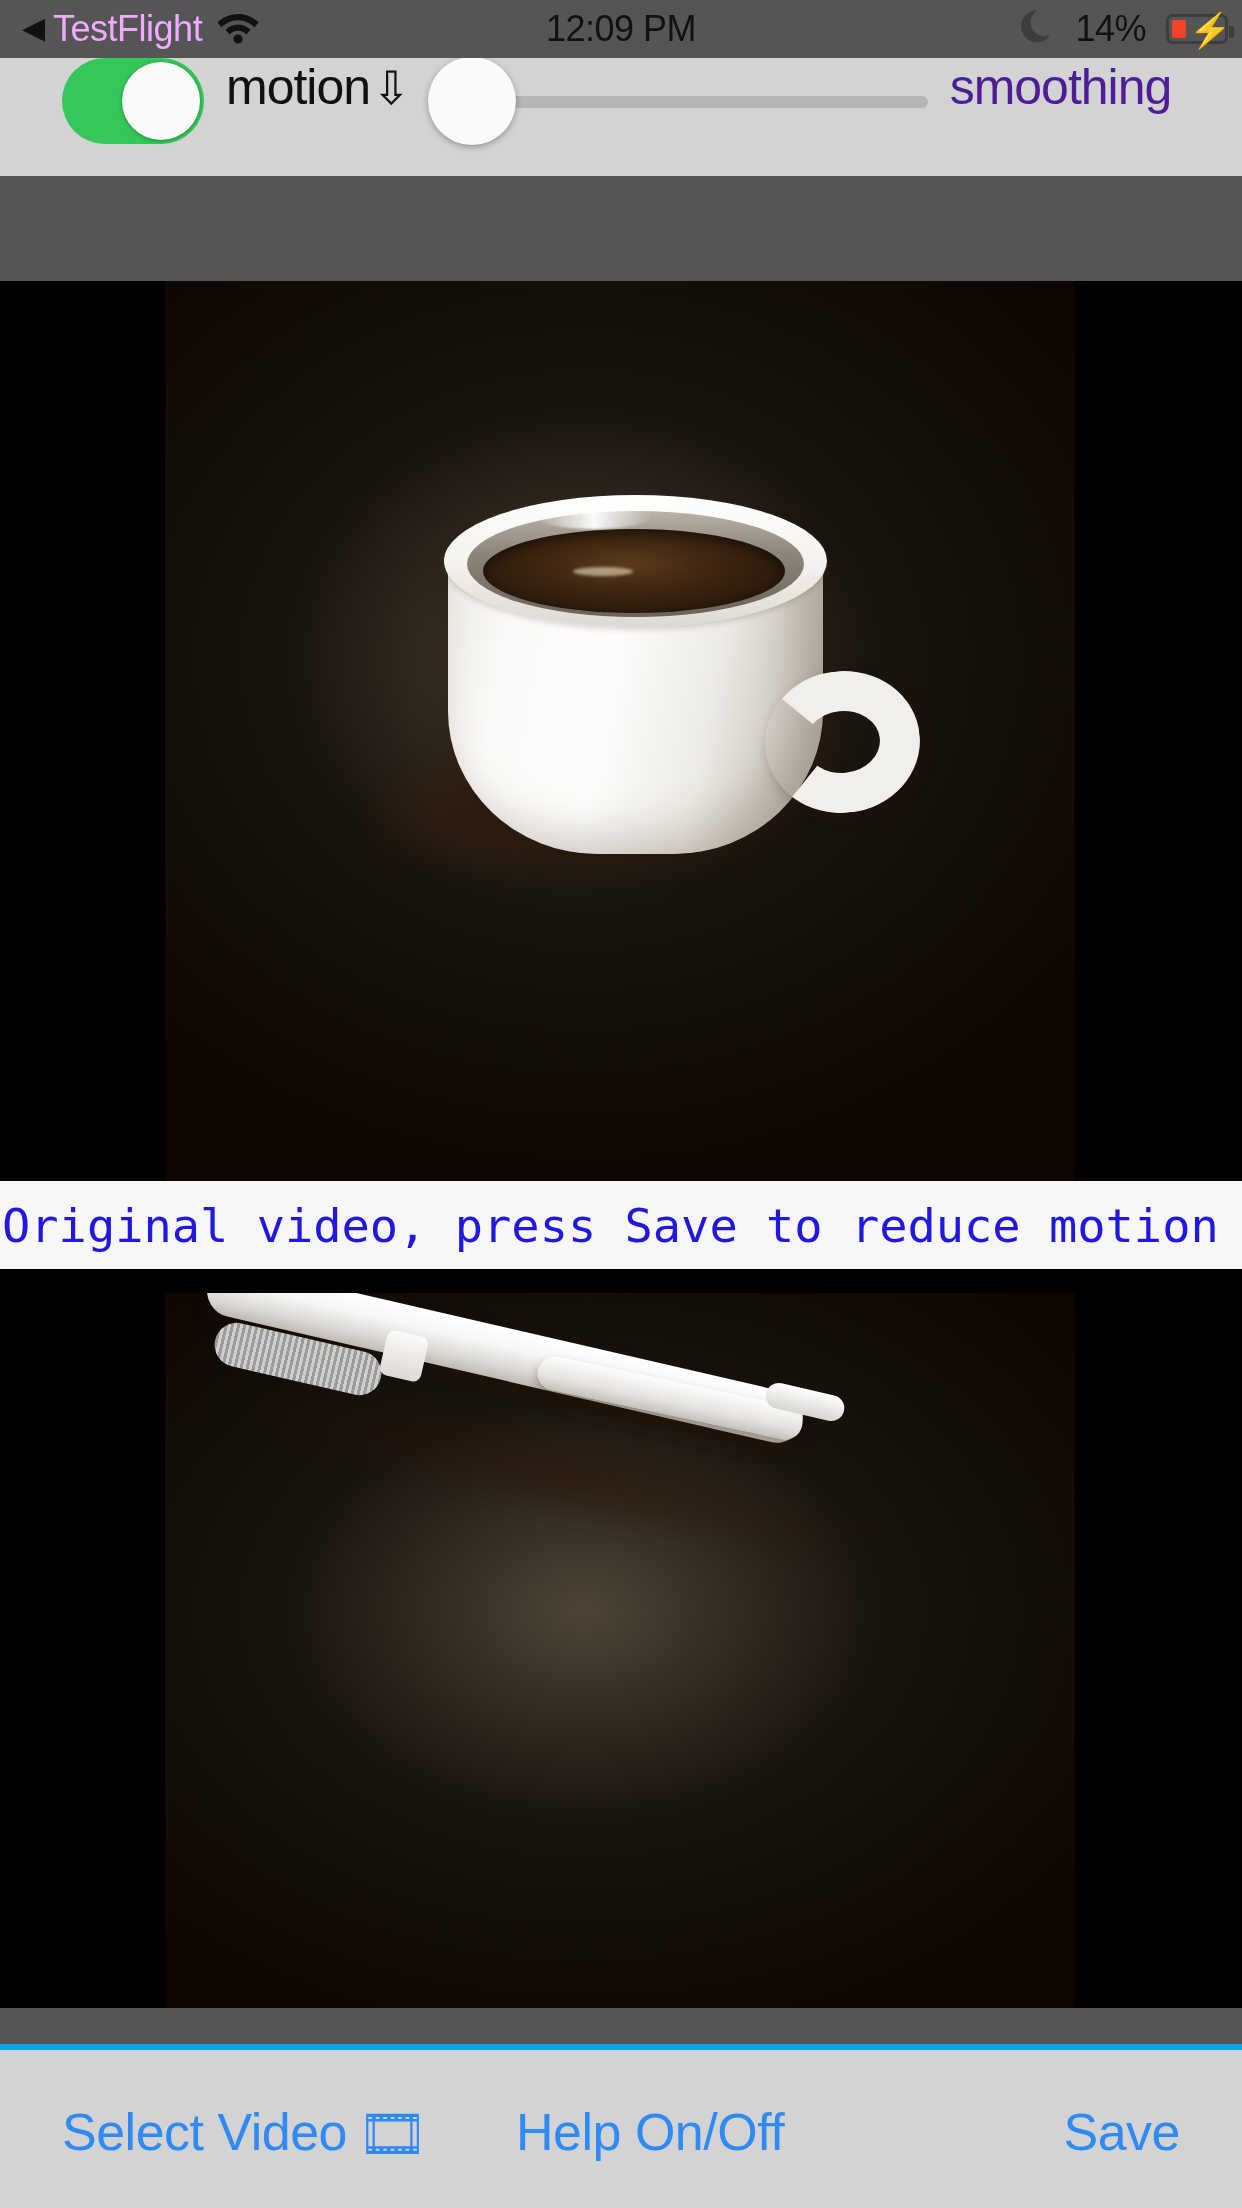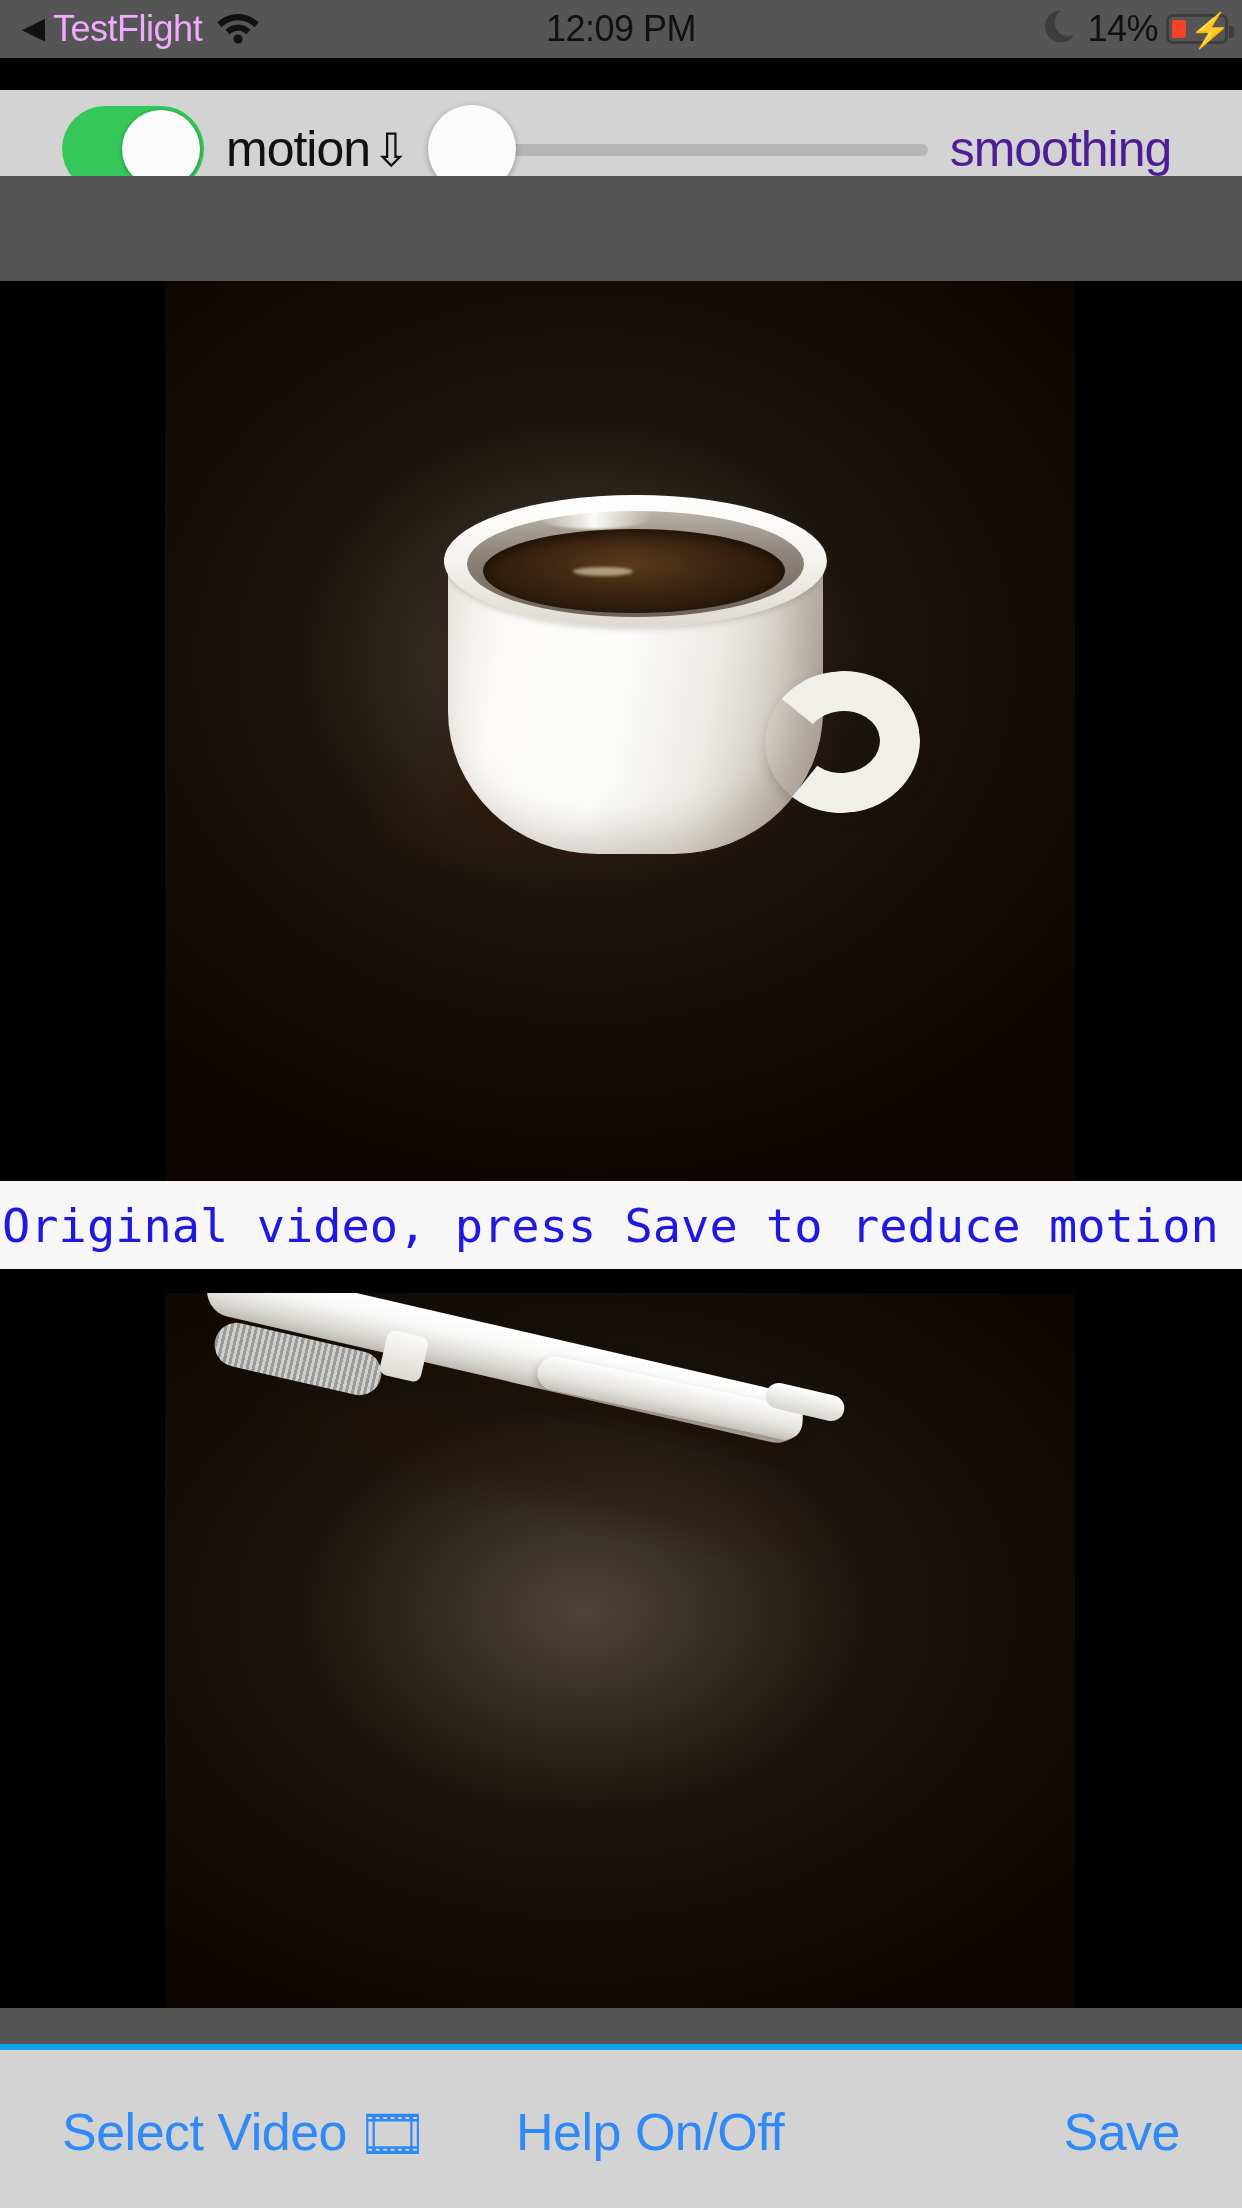--- a/index.html
+++ b/index.html
@@ -13,32 +13,32 @@
     position:absolute; left:0; top:0; width:1242px; height:58px;
     background:#555555; color:#111; display:flex; align-items:center;
   }
   .sb-left { position:absolute; left:22px; top:0; height:58px; display:flex; align-items:center; gap:8px; }
   .sb-back { font-size:30px; line-height:1; color:#111; transform:translateY(-1px); }
   .sb-carrier { font-size:36px; color:#f0abfc; letter-spacing:-0.5px; }
   .sb-wifi { margin-left:6px; display:inline-block; }
   .sb-center { position:absolute; left:0; width:1242px; text-align:center; top:0; height:58px;
                display:flex; align-items:center; justify-content:center;border-radius:18px; }
   .sb-time { font-size:36px; color:#111; letter-spacing:-0.5px; }
-  .sb-right { position:absolute; right:14px; top:0; height:58px; display:flex; align-items:center; gap:8px; }
+  .sb-right { position:absolute; right:14px; top:0; height:58px; display:flex; align-items:center; gap:20px; }
   .sb-pct { font-size:36px; color:#111; letter-spacing:-0.5px; }
   .battery { position:relative; width:62px; height:30px; border:3px solid #3d3d3d; border-radius:7px; }
   .battery::after { content:""; position:absolute; right:-9px; top:9px; width:5px; height:12px;
                     background:#3d3d3d; border-radius:0 3px 3px 0; }
   .batt-fill { position:absolute; left:3px; top:3px; width:14px; height:18px; background:#f5402a; border-radius:2px; }
   .bolt { position:absolute; left:20px; top:-4px; font-size:34px; line-height:1; color:#111; }
 
   
   .controls {
     position:absolute; left:0; top:58px; width:1242px; height:118px;
-    background:#d3d3d4; display:flex; align-items:center; overflow:hidden;margin-top:32px;
+    background:#d3d3d4; display:flex; overflow:hidden;
   }
   .switch {
     position:relative; margin-left:62px; width:142px; height:86px;
     background:#35c759; border-radius:43px; flex:0 0 auto;
   }
   .switch .knob {
     position:absolute; right:4px; top:4px; width:78px; height:78px;
     background:#fafafa; border-radius:50%; box-shadow:0 1px 4px rgba(0,0,0,.32);
   }
   .motion-label { margin-left:22px; font-size:50px; color:#111; letter-spacing:-1px; white-space:nowrap; flex:0 0 auto; }

